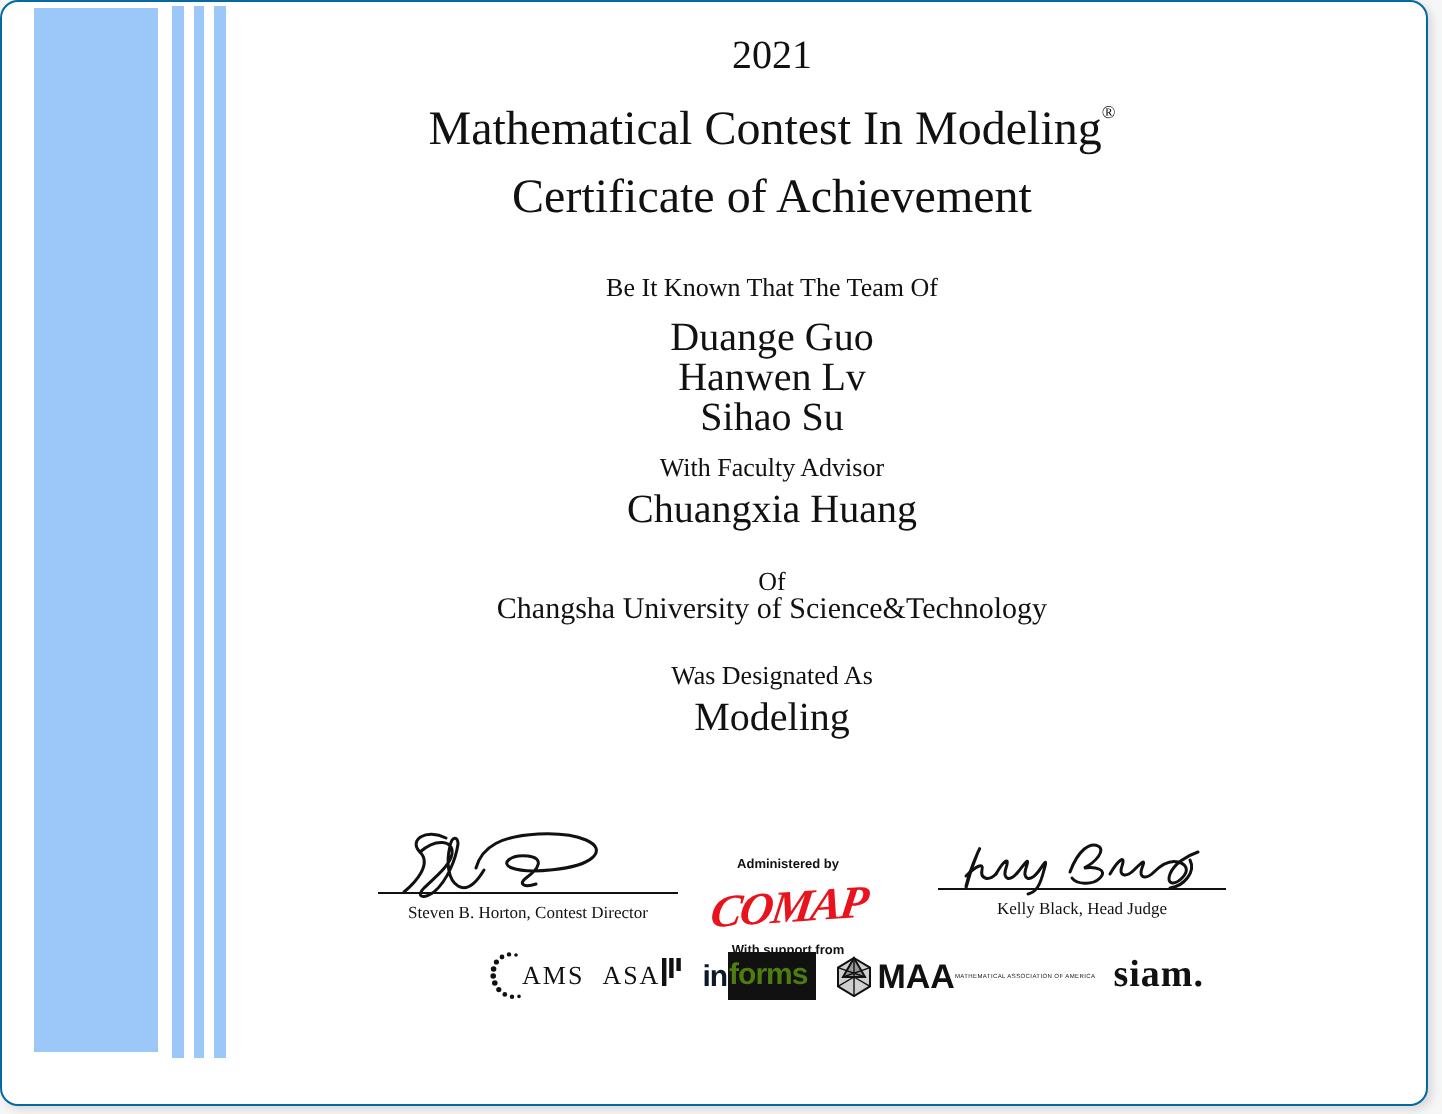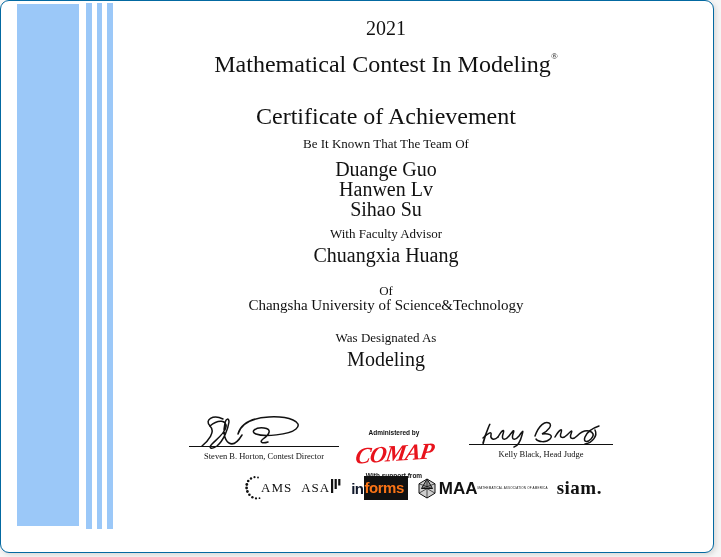--- a/index.html
+++ b/index.html
@@ -14,21 +14,21 @@
   .stripe-wide{left:16px;top:3px;width:62px;height:522px;}
   .stripe-t1{left:85px;top:2px;width:5.5px;height:526px;}
   .stripe-t2{left:95.5px;top:2px;width:5.5px;height:526px;}
   .stripe-t3{left:106px;top:2px;width:5.5px;height:526px;}
 
   .content{position:absolute;left:56px;top:0;width:658px;height:100%;text-align:center;}
   .line{position:absolute;left:0;width:100%;line-height:1;white-space:nowrap;}
   .year{top:17px;font-size:20px;}
   .title{top:51px;font-size:24px;}
   .title sup{font-size:9px;vertical-align:13px;}
-  .subtitle{top:103px;font-size:24px;}
+  .subtitle{top:86px;font-size:24px;}
   .small-label{font-size:13px;}
   .intro{top:136px;}
   .member1{top:158px;}.member2{top:178px;}.member3{top:198px;}
   .name-line{font-size:20px;}
   .advisor-intro{top:226px;}
   .advisor{top:244px;}
   .of-label{top:283px;}
   .institution{top:297px;font-size:15px;}
   .designated{top:330px;}
   .designation{top:348px;}
@@ -52,21 +52,21 @@
   }
   .support{display:block;margin-top:5px;}
 
   
   .sponsors{position:absolute;left:244px;top:471px;height:32px;display:flex;align-items:center;gap:9px;color:#111;}
   .sp{display:flex;align-items:center;}
   .ams-text,.asa-text{font-family:"Liberation Serif",serif;font-size:13px;letter-spacing:1px;}
   .asa-bars{margin-left:1px;}
   .informs{font-family:"Liberation Sans",sans-serif;font-weight:800;font-size:15px;letter-spacing:-0.5px;}
   .informs .in{color:#0f172a;}
-  .informs .forms{background:#111;color:#f97316;padding:3px 4px 4px 1px;}
+  .informs .forms{background:#111;color:#4d7c0f;padding:3px 4px 4px 1px;}
   .maa{gap:2px;}
   .maa-txt{display:flex;flex-direction:row;align-items:center;line-height:1;}
   .maa-label{font-family:"Liberation Sans",sans-serif;font-weight:800;font-size:17px;letter-spacing:0;}
   .maa-caption{font-family:"Liberation Sans",sans-serif;font-size:3px;letter-spacing:.2px;margin-top:1px;white-space:nowrap;}
   .siam{font-family:Liberation Serif, serif;font-weight:800;font-size:19px;letter-spacing:.5px;}
   .icon svg{display:block;}
 </style>
 </head>
 <body>
 

